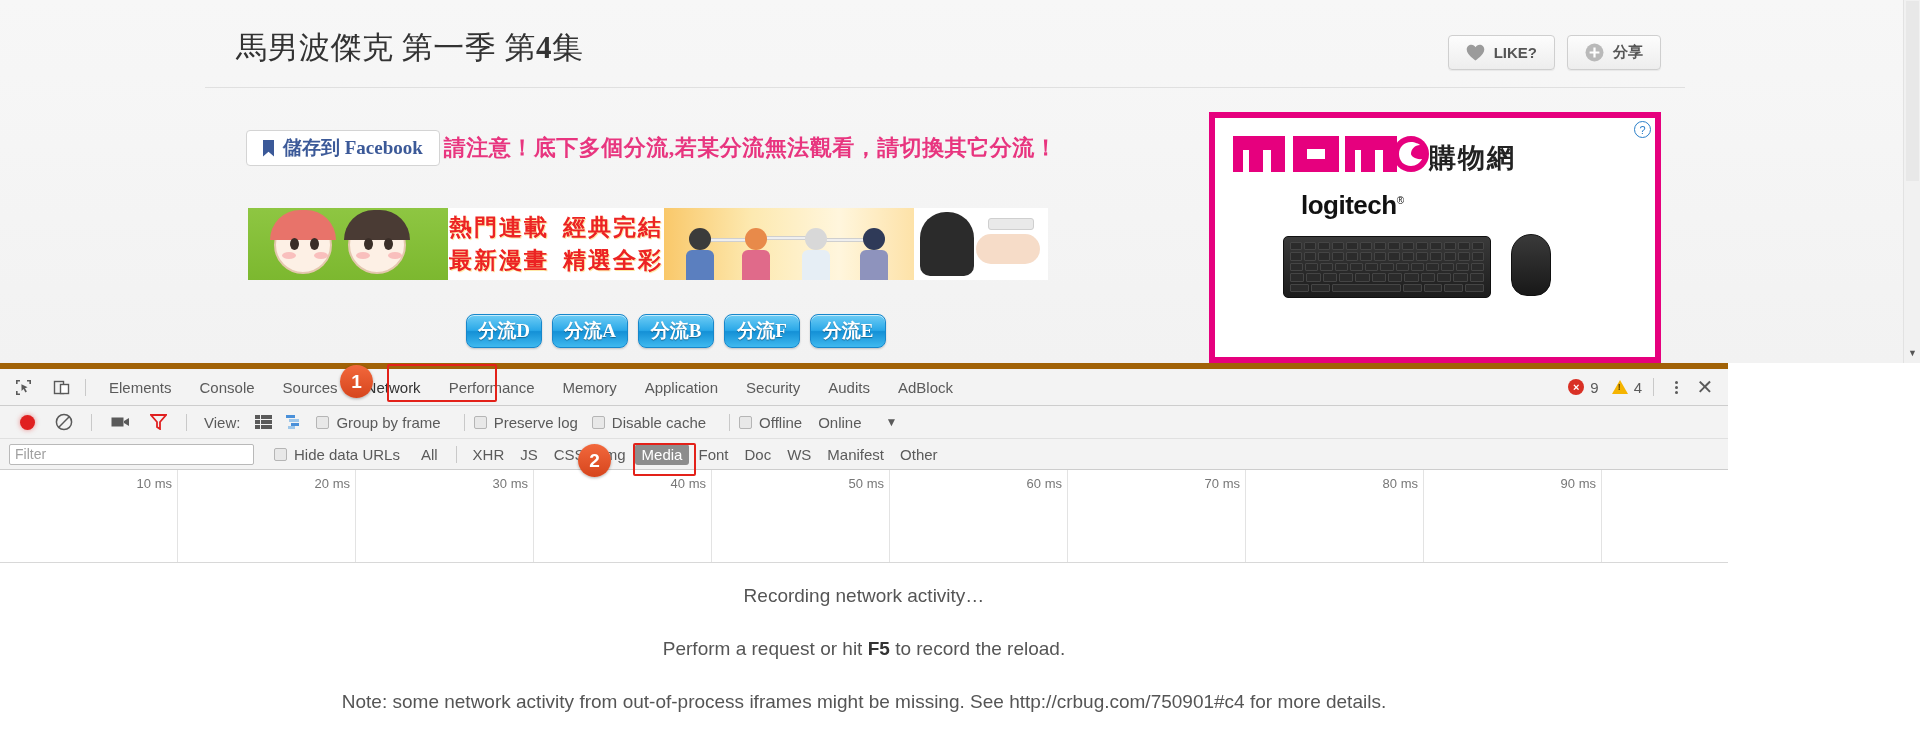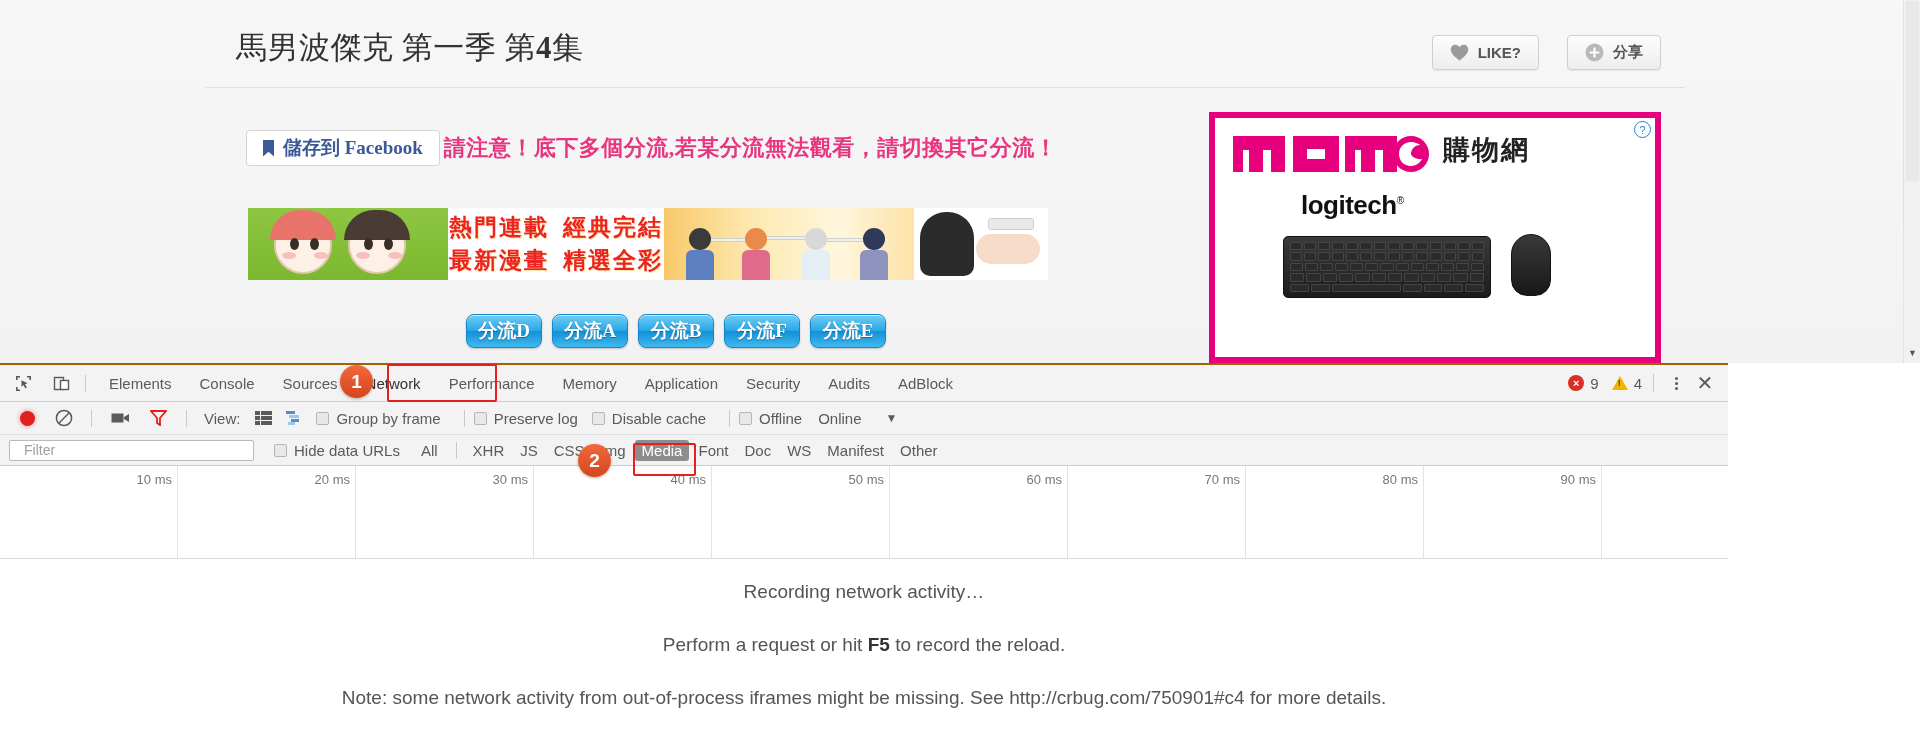--- a/index.html
+++ b/index.html
@@ -42,21 +42,21 @@
   }
   .page-title {
     position: absolute; left: 236px; top: 27px;
     font-size: 31px; color: #333; font-weight: 400;
     letter-spacing: 0.5px;
     font-family: "Liberation Serif", serif;
   }
   .page-title b { font-weight: 700; }
   .hdr-buttons {
     position: absolute; right: 242px; top: 35px;
-    display: flex; gap: 28px;
+    display: flex; gap: 12px;
   }
   .hdr-btn {
     display: flex; align-items: center; gap: 9px;
     height: 35px; padding: 0 17px;
     background: linear-gradient(180deg,#fdfdfd 0%,#ededed 100%);
     border: 1px solid #cfcfcf; border-radius: 4px;
     box-shadow: 0 1px 1px rgba(0,0,0,0.06);
     font-size: 15px; font-weight: 700; color: #555;
     cursor: pointer; white-space: nowrap;
   }
@@ -153,21 +153,21 @@
   }
 
   
   .momo-ad {
     position: absolute; left: 1209px; top: 112px;
     width: 452px; height: 251px;
     background: #fff;
     border: 6px solid #e6007e;
     overflow: hidden;
   }
-  .momo-top { position: absolute; left: 18px; top: 14px; display: flex; align-items: flex-start; gap: 14px; }
+  .momo-top { position: absolute; left: 18px; top: 14px; display: flex; align-items: flex-end; }
   .momo-mark {
     display: inline-block; width: 196px; height: 44px; position: relative;
   }
   .momo-cn {
     font-size: 27px; color: #222; font-weight: 700;
     font-family: "Liberation Serif", serif; letter-spacing: 2px;
   }
   .logitech {
     position: absolute; left: 86px; top: 72px;
     font-size: 26px; color: #111; font-weight: 700;
@@ -197,21 +197,21 @@
     border: 1px solid #2a7fc9; color: #2a7fc9;
     background: rgba(255,255,255,.85);
     font-size: 11px; display: flex; align-items: center; justify-content: center;
     cursor: pointer;
   }
 
   
   .devtools {
     position: absolute; left: 0; top: 363px; width: 1728px; height: 374px;
     background: #000000;
-    border-top: 2px solid #a16207;
+    border-top: 6px solid #a16207;
     font-family: "Liberation Sans", sans-serif;
   }
   .dt-tabbar {
     position: relative; height: 37px;
     background: #f3f3f3; border-bottom: 1px solid #cdcdcd;
     display: flex; align-items: center;
   }
   .dt-icobtn {
     width: 30px; height: 30px; margin-left: 8px;
     display: flex; align-items: center; justify-content: center;
@@ -274,21 +274,21 @@
 
   
   .dt-filterbar {
     position: relative; height: 31px;
     background: #f3f3f3; border-bottom: 1px solid #cdcdcd;
     display: flex; align-items: center; padding-left: 9px;
   }
   .filter-input {
     width: 245px; height: 21px;
     border: 1px solid #b9b9b9; border-radius: 2px; background: #fff;
-    font-size: 14px; color: #333; padding: 0 14px;
+    font-size: 14px; color: #333; padding: 0 5px;
     outline: none; font-family: "Liberation Sans", sans-serif;
   }
   .filter-input::placeholder { color: #a0a0a0; }
   .ftype {
     font-size: 15px; color: #5a5a5a; padding: 2px 7px; border-radius: 3px;
     margin-right: 2px; cursor: pointer; white-space: nowrap;
   }
   .ftype.sel { background: #8d8d8d; color: #fff; }
 
   

